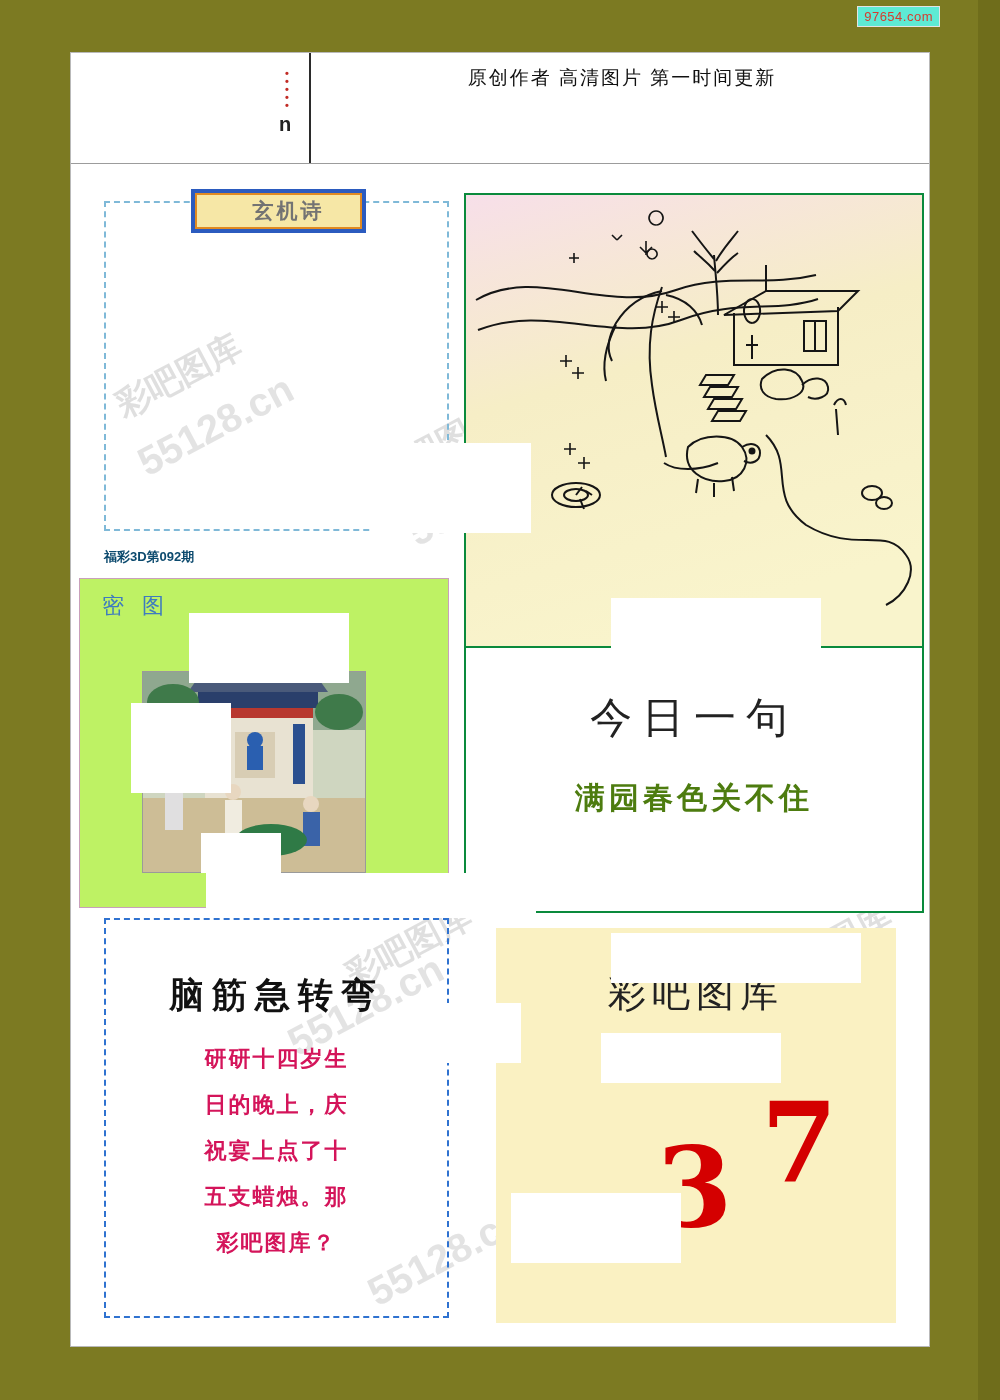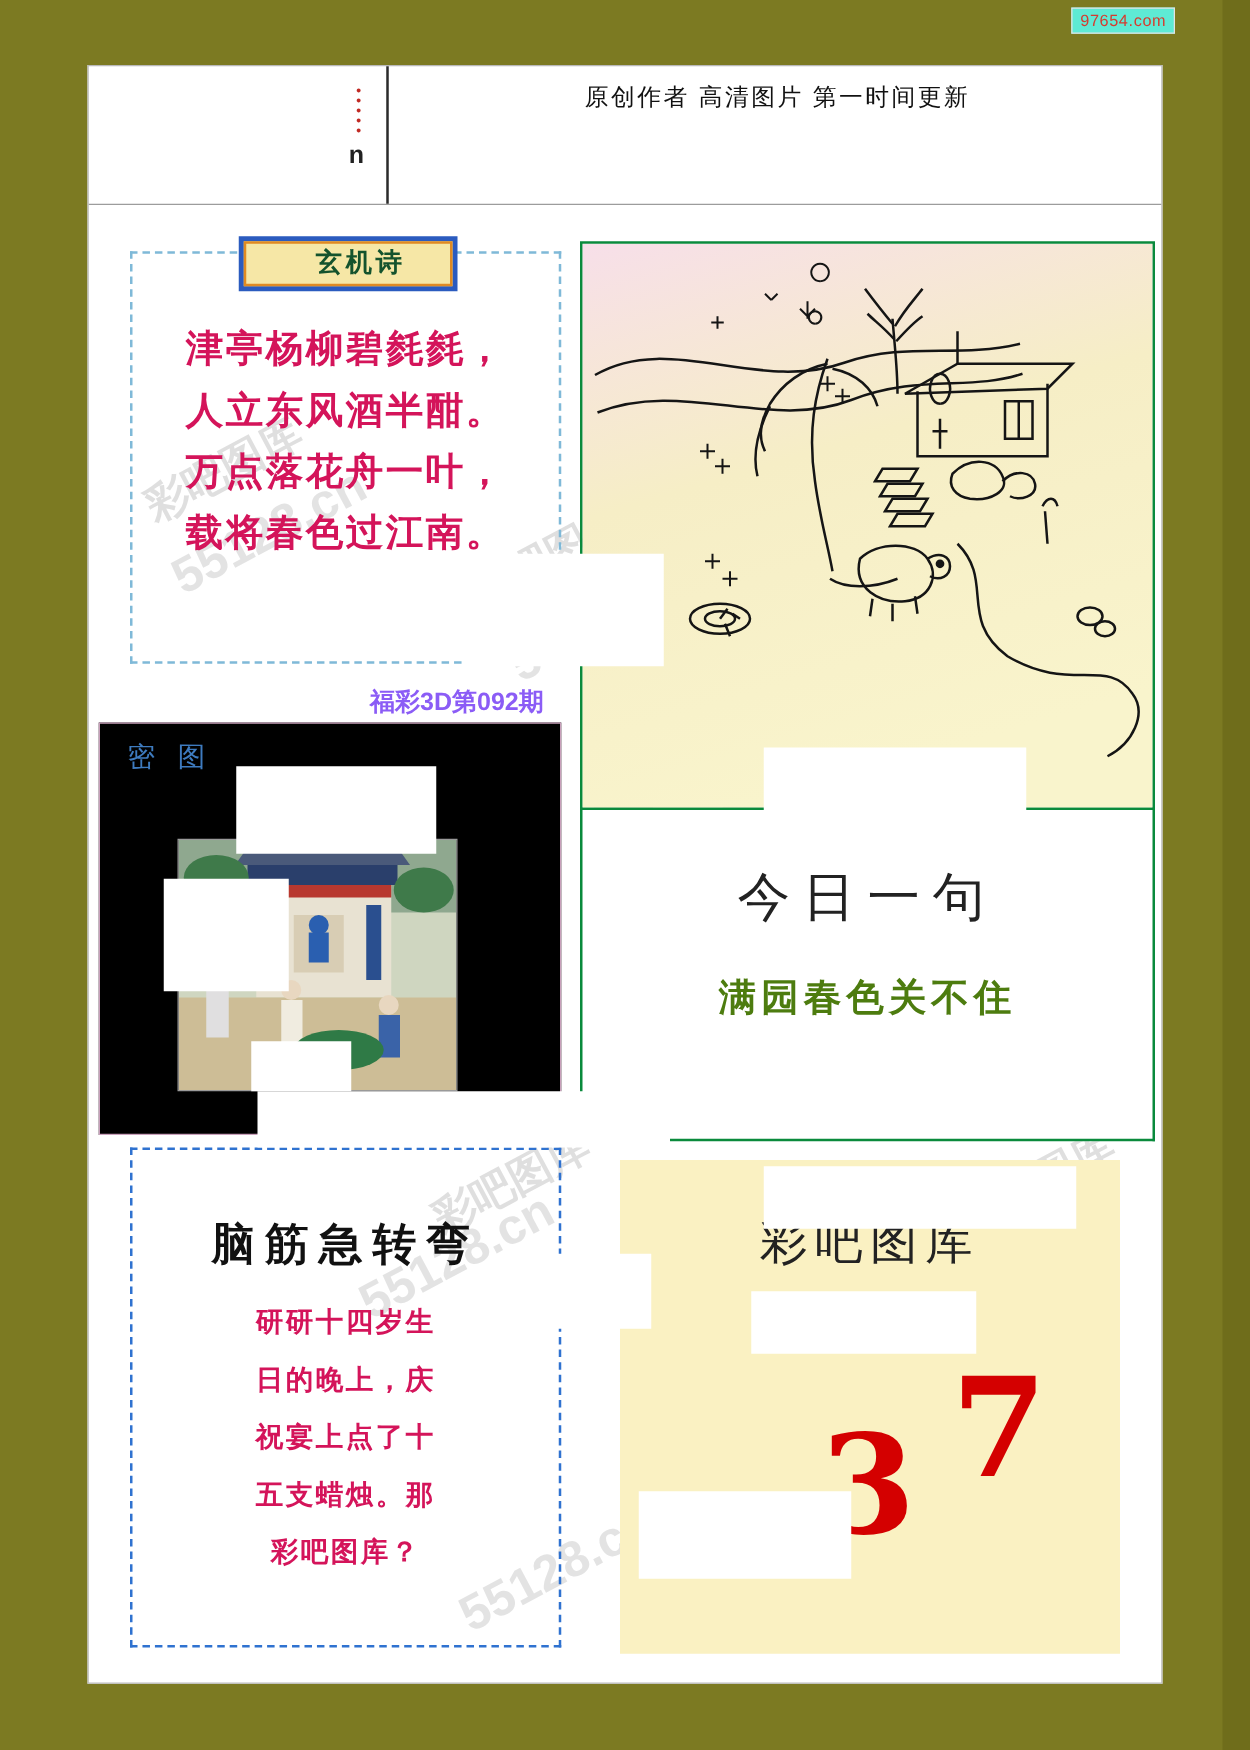--- a/index.html
+++ b/index.html
@@ -72,35 +72,35 @@
     position:absolute;left:33px;top:148px;width:345px;height:330px;
     border:2px dashed #7fb9d8;box-sizing:border-box;
   }
   .poem-title-outer{
     position:absolute;left:85px;top:-14px;width:175px;height:44px;
     background:#2b5bbf;box-sizing:border-box;padding:4px;
   }
   .poem-title-inner{
     width:100%;height:100%;background:#f6e7a6;border:2px solid #e08a22;
     box-sizing:border-box;text-align:center;line-height:32px;
-    font-size:21px;font-weight:bold;color:#14532d;letter-spacing:3px;padding-left:20px;
+    font-size:21px;font-weight:bold;color:#737373;letter-spacing:3px;padding-left:20px;
   }
   .poem-lines{
     position:absolute;left:0;top:52px;width:100%;text-align:center;
     color:#d4145a;font-size:30px;line-height:49px;font-weight:bold;
     font-family:"DejaVu Serif",serif;letter-spacing:2px;
   }
   .issue-label{
-    position:absolute;left:33px;top:495px;width:345px;text-align:right;
-    font-size:20px;font-weight:bold;color:#8b5cf6;padding-right:14px;
+    position:absolute;left:33px;top:495px;width:345px;
+    font-size:13px;font-weight:bold;color:#0c4a6e;padding-right:14px;
     box-sizing:border-box;
   }
   .secret-box{
     position:absolute;left:8px;top:525px;width:370px;height:330px;
-    background:#000000;border:1px solid #c9a0bb;box-sizing:border-box;
+    background:#bef264;border:1px solid #c9a0bb;box-sizing:border-box;
   }
   .secret-label{
     position:absolute;left:22px;top:12px;font-size:22px;color:#3e7bbf;
     letter-spacing:6px;
   }
   .secret-img{
     position:absolute;left:62px;top:92px;width:222px;height:200px;
     background:linear-gradient(#b9cfe0,#cfd9c4);
     border:1px solid #9a9a9a;overflow:hidden;
   }
@@ -199,26 +199,20 @@
   <div class="wm" style="left:690px;top:870px;font-size:34px;">彩吧图库</div>
   <div class="wm wm2" style="left:650px;top:920px;font-size:40px;">55128.cn</div>
   <div class="wm" style="left:430px;top:1060px;font-size:34px;">彩吧图库</div>
   <div class="wm wm2" style="left:290px;top:1180px;font-size:40px;">55128.cn</div>
   <div class="wm wm2" style="left:560px;top:1100px;font-size:40px;">55128.cn</div>
   <div class="wm" style="left:440px;top:1000px;font-size:34px;">彩吧图库</div>
 
   <div class="poem-box">
     <div class="poem-title-outer">
       <div class="poem-title-inner">玄机诗</div>
-    </div>
-    <div class="poem-lines">
-      <div>津亭杨柳碧毵毵，</div>
-      <div>人立东风酒半酣。</div>
-      <div>万点落花舟一叶，</div>
-      <div>载将春色过江南。</div>
     </div>
   </div>
 
   <div class="issue-label">福彩3D第092期</div>
 
   <div class="secret-box">
     <div class="secret-label">密 图</div>
     <div class="secret-img">
       <svg width="222" height="200" viewBox="0 0 222 200">
         <rect width="222" height="200" fill="#cfd6c0"></rect>

